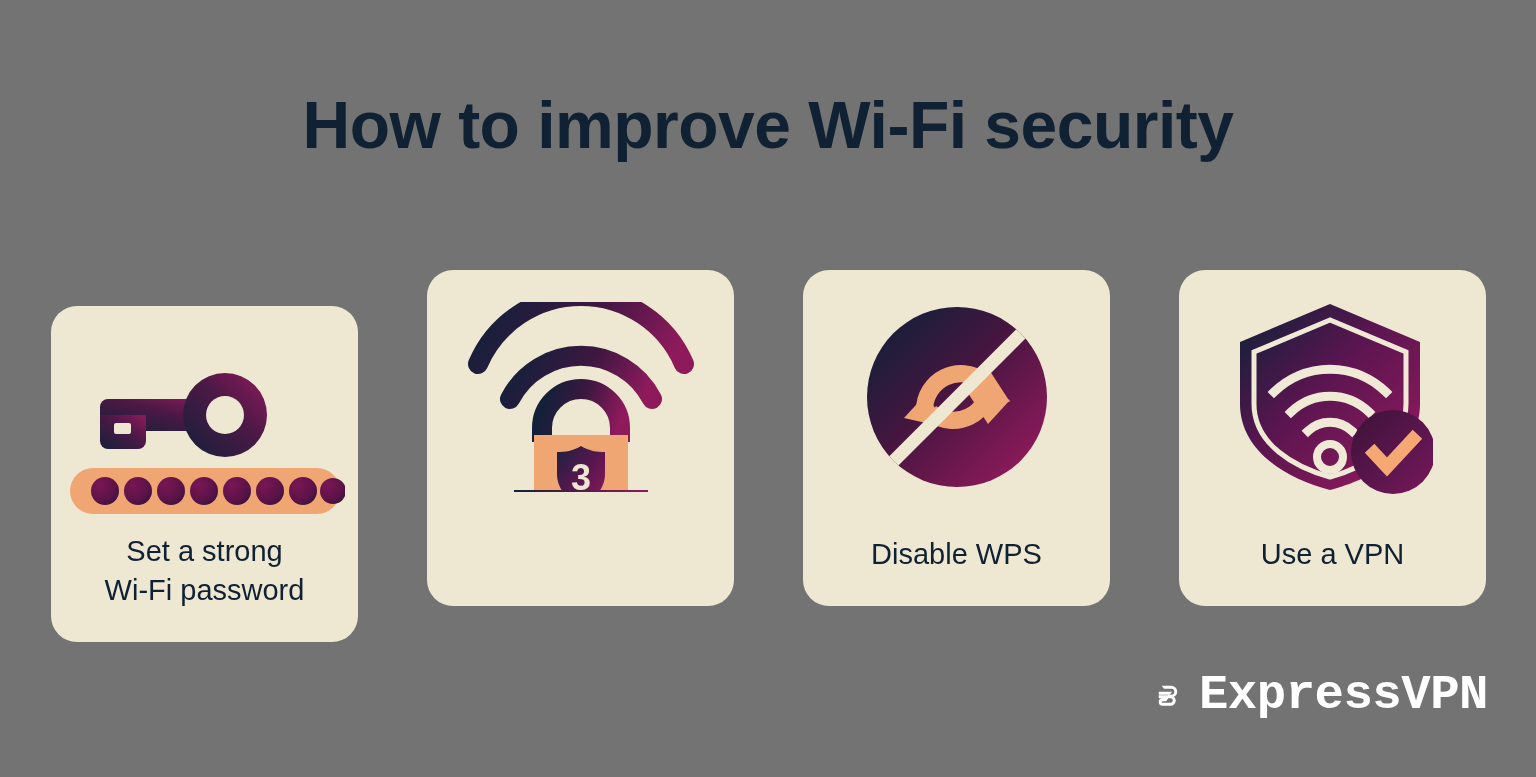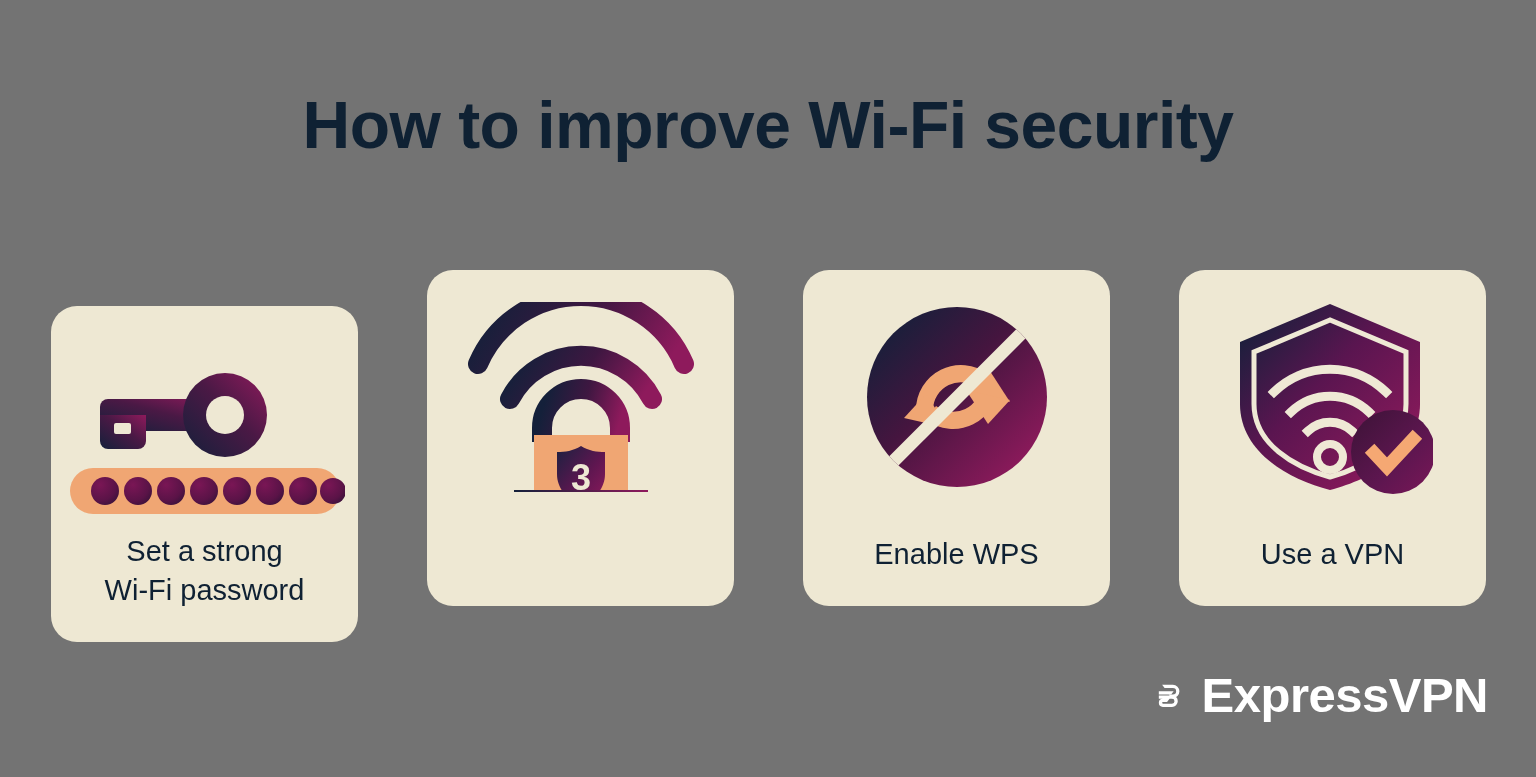--- a/index.html
+++ b/index.html
@@ -71,21 +71,21 @@
     position: absolute;
     left: 1158px;
     top: 660px;
     width: 330px;
     height: 70px;
     display: flex;
     align-items: center;
     gap: 18px;
   }
   #logo-wordmark {
-    font-family: Liberation Sans, sans-serif;
+    font-family: Liberation Mono, monospace;
     font-size: 49px;
     font-weight: 700;
     color: #FFFFFF;
     letter-spacing: -0.5px;
     line-height: 1;
     white-space: nowrap;
   }
 </style>
 </head>
 <body>
@@ -193,21 +193,21 @@
           <path d="M136 82 a45 45 0 0 1 -72 36 l10 -14 a28 28 0 0 0 45 -22 z" fill="#F0A673"></path>
           <path d="M64 92 l-22 24 l44 10 z" fill="#F0A673"></path>
           <path d="M126 98 l22 -24 l-44 -10 z" fill="#F0A673" transform="rotate(180 126 82)"></path>
           <path d="M104 88 l44 10 l-22 24 z" fill="#F0A673"></path>
         </g>
         <g clip-path="url(#clipCircle)">
           <rect x="-22" y="89" width="240" height="13" fill="#EEE8D3" transform="rotate(-45 95 95)"></rect>
         </g>
       </svg>
     </div>
-    <div class="card-label">Enable WPS</div>
+    <div class="card-label">Disable WPS</div>
   </div>
 
   <div class="card" id="card-3">
     <div class="card-icon">
       <svg width="200" height="195" viewBox="0 0 200 195" aria-hidden="true">
         <defs>
           <linearGradient id="gradShield" x1="0.05" y1="0.05" x2="0.9" y2="0.9">
             <stop offset="0%" stop-color="#14203A"></stop>
             <stop offset="45%" stop-color="#5A1550"></stop>
             <stop offset="100%" stop-color="#8E1A5C"></stop>

